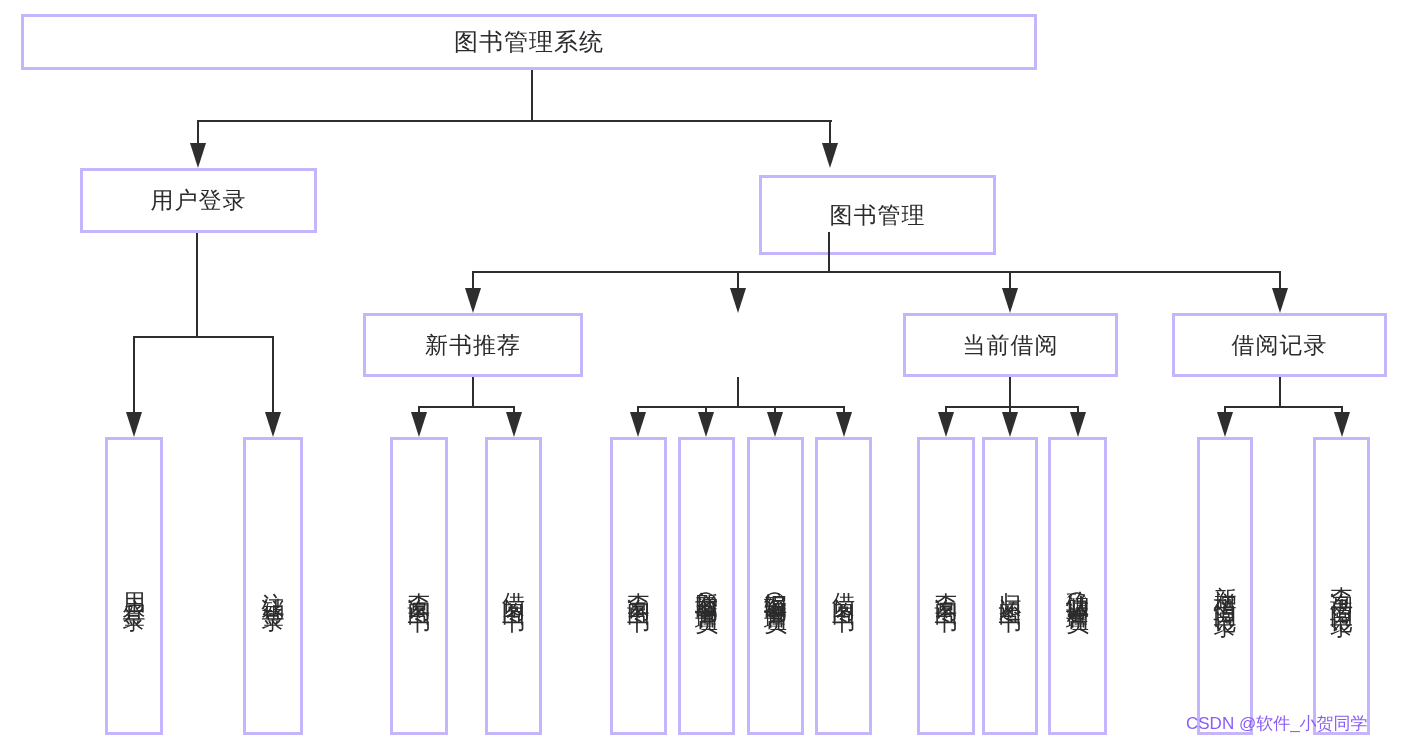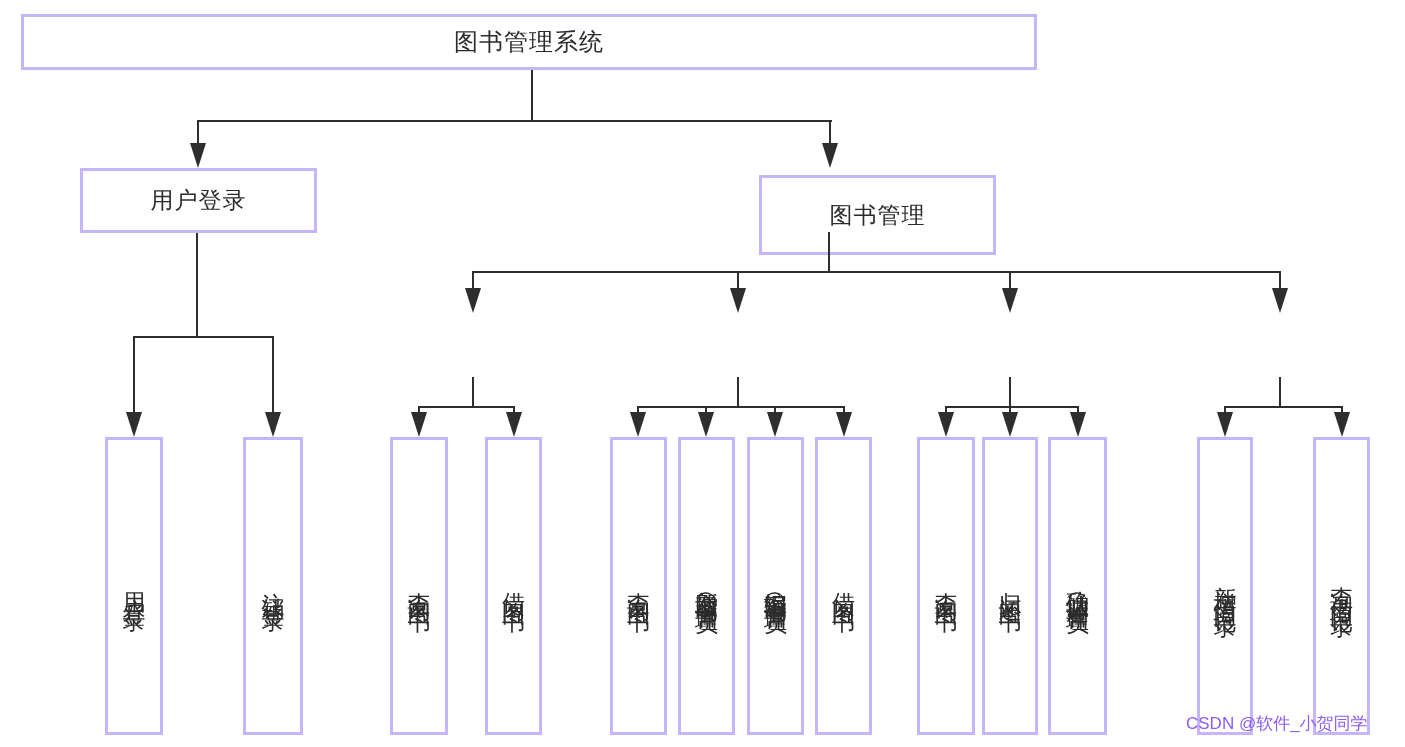--- a/index.html
+++ b/index.html
@@ -93,20 +93,29 @@
   <div class="hline" style="left:472px; top:271px; width:809px; height:2px;"></div>
   <div class="vline" style="left:472px; top:271px; width:2px; height:22px;"></div>
   <div class="vline" style="left:737px; top:271px; width:2px; height:22px;"></div>
   <div class="vline" style="left:1009px; top:271px; width:2px; height:22px;"></div>
   <div class="vline" style="left:1279px; top:271px; width:2px; height:22px;"></div>
   <div class="arrow" style="left:465px; top:288px;"></div>
   <div class="arrow" style="left:730px; top:288px;"></div>
   <div class="arrow" style="left:1002px; top:288px;"></div>
   <div class="arrow" style="left:1272px; top:288px;"></div>
 
+  <div class="box box-h" style="left:363px; top:313px; width:220px; height:64px;">
+    <span class="label">新书推荐</span>
+  </div>
+  <div class="box box-h" style="left:903px; top:313px; width:215px; height:64px;">
+    <span class="label">当前借阅</span>
+  </div>
+  <div class="box box-h" style="left:1172px; top:313px; width:215px; height:64px;">
+    <span class="label">借阅记录</span>
+  </div>
 
   <div class="vline" style="left:472px; top:377px; width:2px; height:31px;"></div>
   <div class="hline" style="left:418px; top:406px; width:97px; height:2px;"></div>
   <div class="vline" style="left:418px; top:406px; width:2px; height:10px;"></div>
   <div class="vline" style="left:513px; top:406px; width:2px; height:10px;"></div>
   <div class="arrow" style="left:411px; top:412px;"></div>
   <div class="arrow" style="left:506px; top:412px;"></div>
 
   <div class="vline" style="left:737px; top:377px; width:2px; height:31px;"></div>
   <div class="hline" style="left:637px; top:406px; width:208px; height:2px;"></div>

